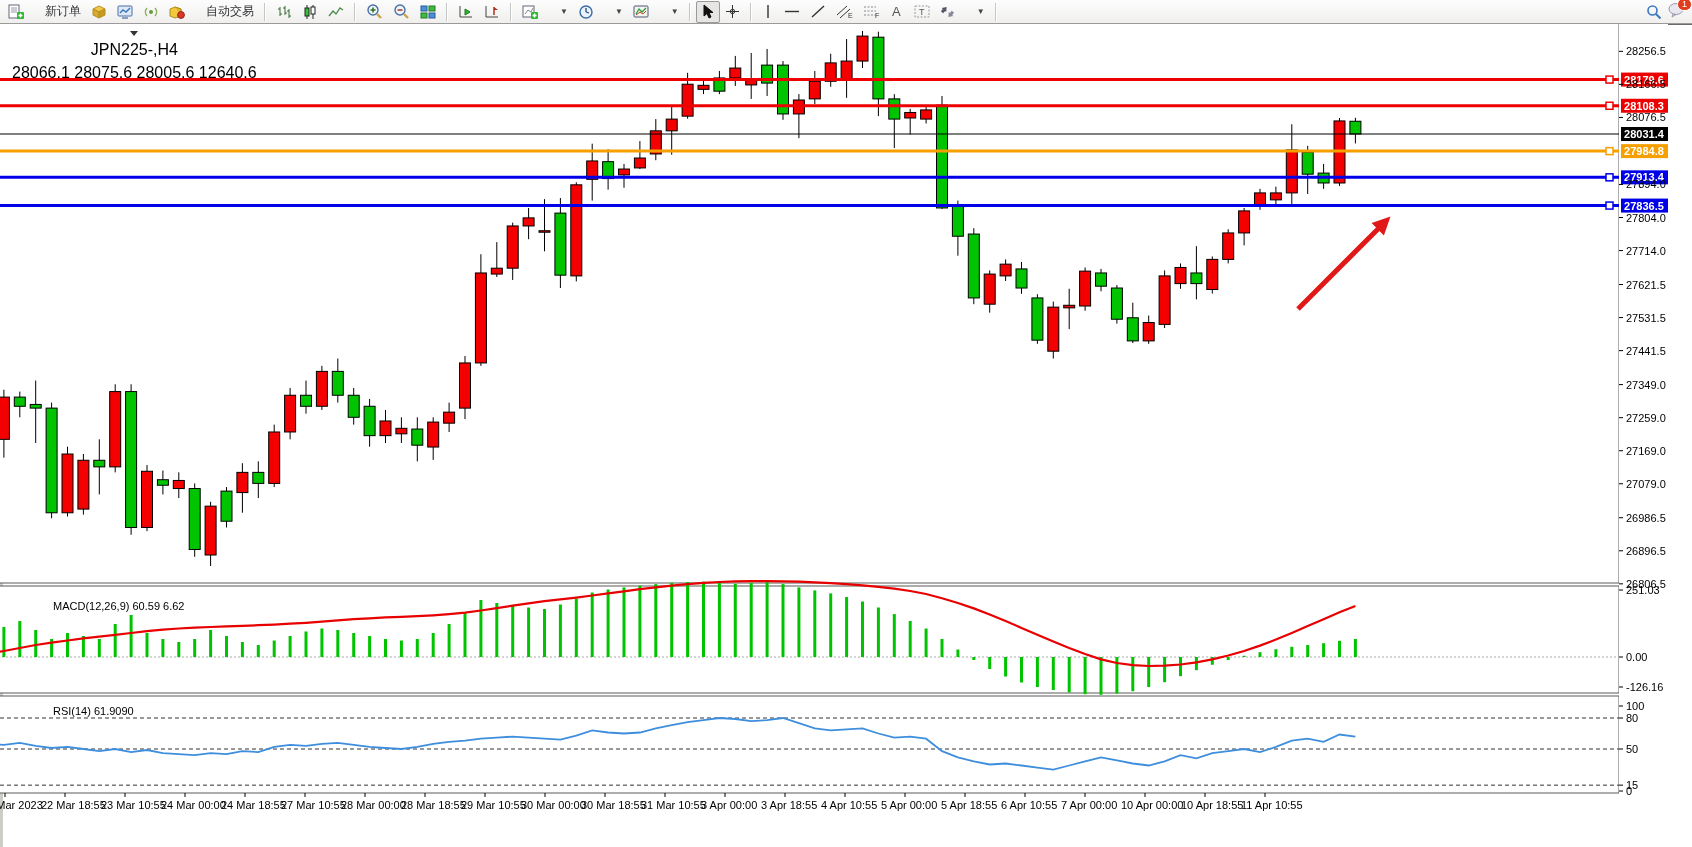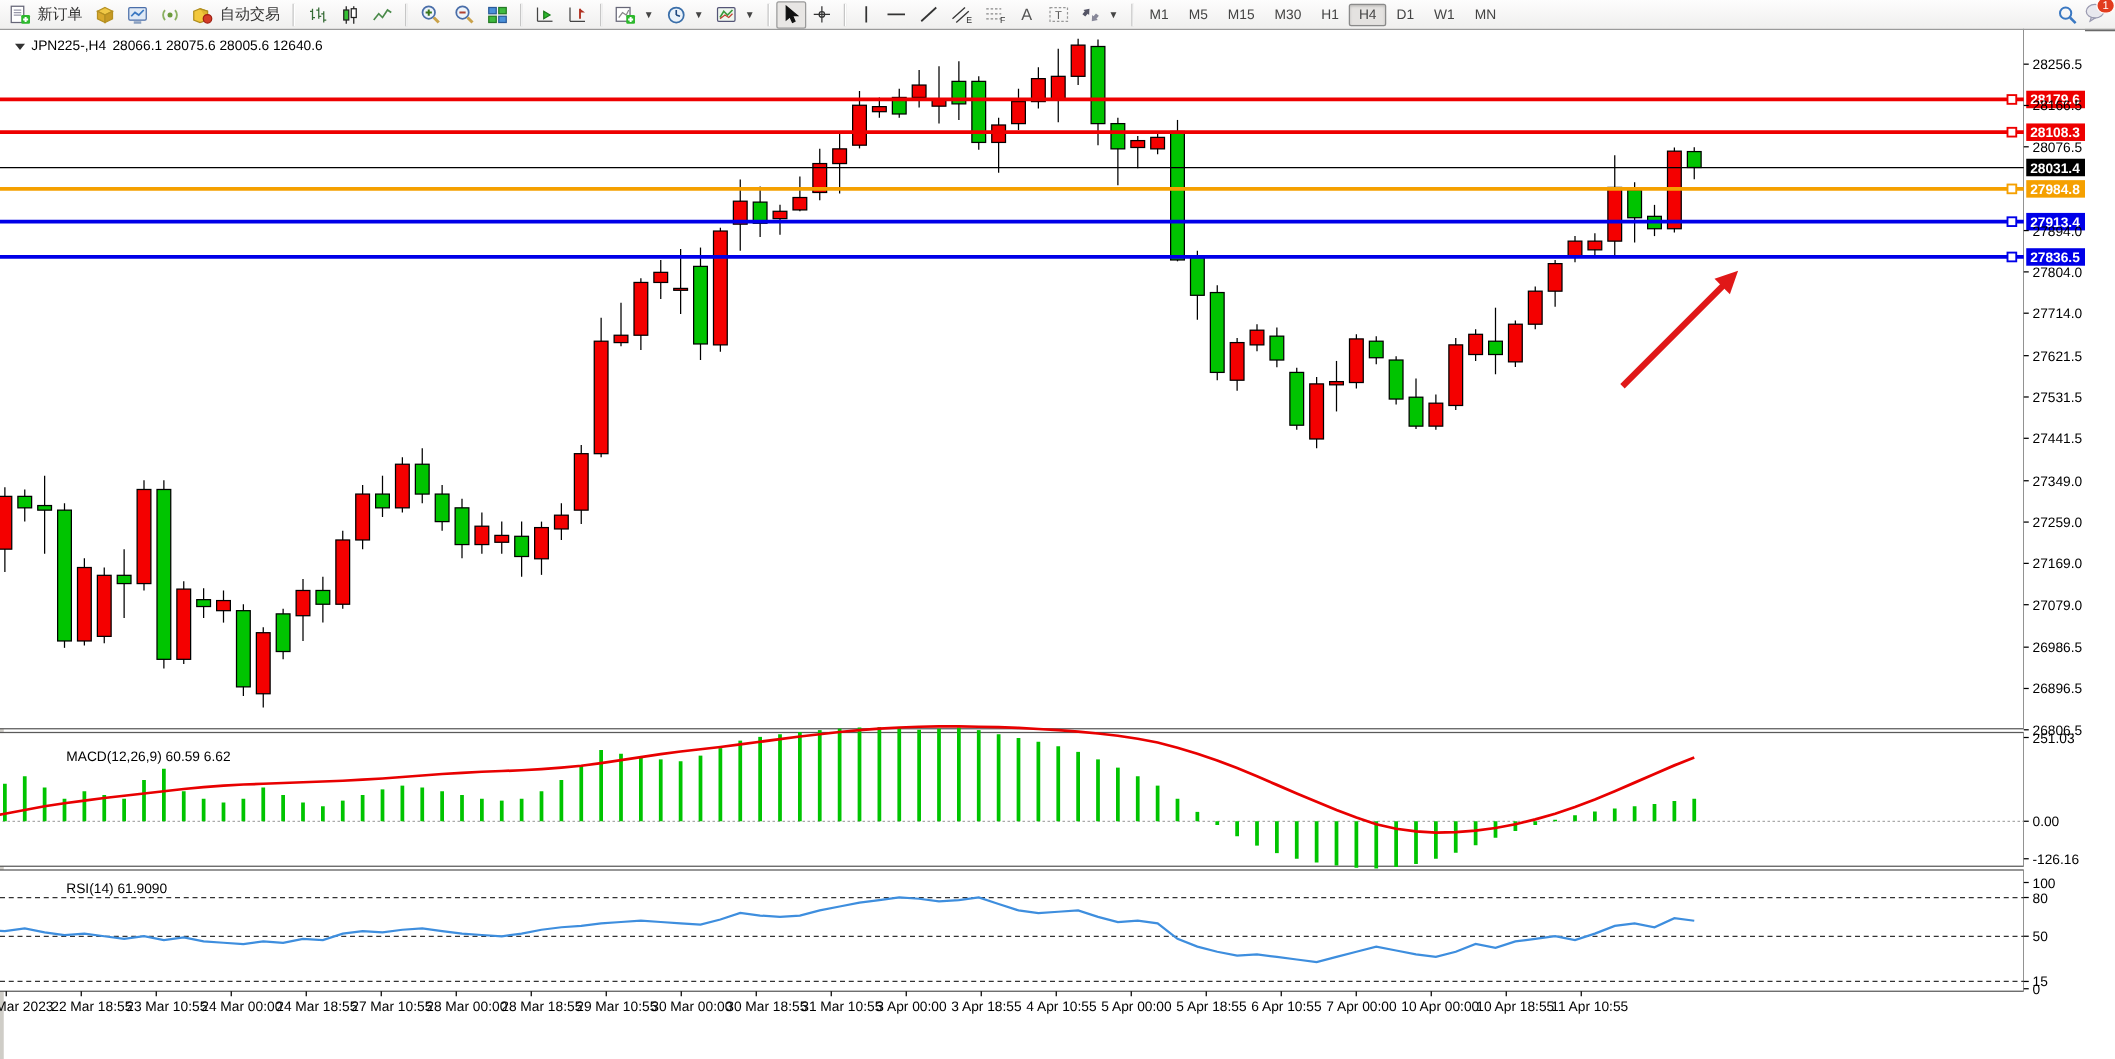--- a/index.html
+++ b/index.html
@@ -3,35 +3,35 @@
 <meta charset="utf-8">
 <style>
   html,body{margin:0;padding:0;width:1692px;height:847px;overflow:hidden;
     font-family:"Liberation Sans",sans-serif;background:#d6d3ce;}
   
   .toolbar{position:absolute;top:0;left:0;width:1692px;height:23px;
     background:linear-gradient(#fdfdfd,#f0efee);border-bottom:1px solid #9a9a9a;
     display:flex;align-items:center;font-size:12px;color:#333;z-index:5;}
   .tb-group{display:flex;align-items:center;height:22px;padding:0 3px;}
   .tb-sep{width:1px;height:18px;background:#c6c6c6;border-right:1px solid #fff;margin:0 2px;}
-  .tb-btn{display:flex;align-items:center;gap:5px;padding:1px 4px;border:1px solid transparent;
+  .tb-btn{display:flex;align-items:center;gap:20px;padding:1px 4px;border:1px solid transparent;
     border-radius:2px;height:18px;cursor:default;}
   .tb-btn svg{display:block;}
   .tb-caret{font-size:8px;color:#444;margin-left:1px;}
   .tf-btn{padding:2px 7px;font-size:11px;color:#444;border:1px solid transparent;border-radius:2px;}
   .tf-btn.active{border:1px solid #8a8a8a;background:#e4e2e0;box-shadow:inset 0 1px 2px rgba(0,0,0,.2);}
   .tb-right{margin-left:auto;display:flex;align-items:center;padding-right:6px;gap:6px;}
   .chat-badge{position:absolute;top:-4px;right:-6px;background:#e23c1e;color:#fff;font-size:9px;
     border-radius:7px;padding:0 4px;line-height:11px;border:1px solid #fff;}
   
   .chart-window{position:absolute;top:24px;left:0;width:1692px;height:823px;background:#fff;
     border-top:1px solid #6a6a6a;border-left:3px solid #cfcdc7;}
   svg.chart{position:absolute;top:24px;left:0;z-index:1;}
-  .symbol-label{position:absolute;top:31px;left:12px;z-index:2;font-size:11px;color:#000;
-    display:flex;align-items:center;gap:5px;}
+  .symbol-label{position:absolute;top:31px;left:12px;z-index:2;font-size:16px;color:#000;
+    display:flex;align-items:center;gap:5px;flex-direction:column;}
   .ind-label{position:absolute;z-index:2;font-size:11px;color:#000;margin-left:40px;}
   .macd-label{top:600px;left:13px;}
   .rsi-label{top:705px;left:13px;}
   .dd-tri{display:inline-block;width:0;height:0;border-left:4px solid transparent;
     border-right:4px solid transparent;border-top:5px solid #333;}
   text{font-family:"Liberation Sans",sans-serif;}
 </style>
 </head>
 <body>
 
@@ -235,31 +235,20 @@
     </div>
     <div class="tb-btn">
       <svg width="16" height="15" viewBox="0 0 16 15">
         <polygon points="4,2 7,6 5.5,6 5.5,9 2.5,9 2.5,6 1,6" fill="#556" transform="rotate(40 4 6)"></polygon>
         <polygon points="11,6 14,10 12.5,10 12.5,13 9.5,13 9.5,10 8,10" fill="#889" transform="rotate(220 11 10)"></polygon>
       </svg>
       <span class="tb-caret">▼</span>
     </div>
   </div>
   <div class="tb-sep"></div>
-  <div class="tb-group" id="tf-group">
-      <div class="tf-btn">M1</div>
-      <div class="tf-btn">M5</div>
-      <div class="tf-btn">M15</div>
-      <div class="tf-btn">M30</div>
-      <div class="tf-btn">H1</div>
-      <div class="tf-btn active">H4</div>
-      <div class="tf-btn">D1</div>
-      <div class="tf-btn">W1</div>
-      <div class="tf-btn">MN</div>
-    </div>
   <div class="tb-right">
     <svg width="16" height="16" viewBox="0 0 16 16">
       <circle cx="6.5" cy="6.5" r="4.5" fill="none" stroke="#3a78c2" stroke-width="1.6"></circle>
       <line x1="10" y1="10" x2="14.5" y2="14.5" stroke="#3a78c2" stroke-width="2"></line>
     </svg>
     <div style="position:relative">
       <svg width="18" height="16" viewBox="0 0 18 16">
         <ellipse cx="8" cy="7" rx="7" ry="5.5" fill="#e8e8ee" stroke="#9a9ab0"></ellipse>
         <path d="M5 12 L4 15 L8 12.5 Z" fill="#e8e8ee" stroke="#9a9ab0"></path>
       </svg>

